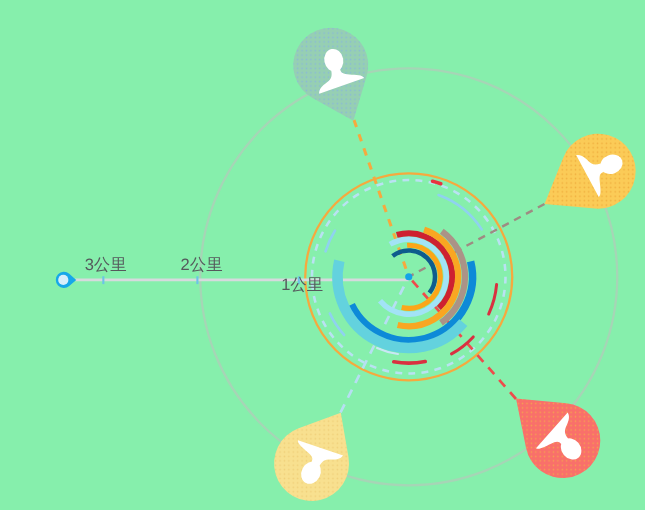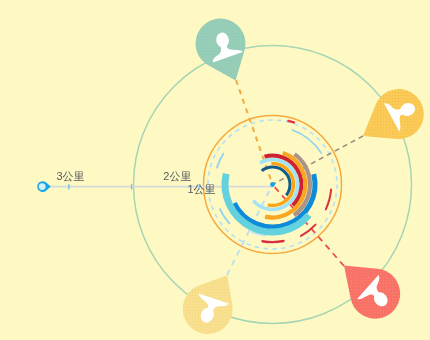--- a/index.html
+++ b/index.html
@@ -1,18 +1,18 @@
 <!DOCTYPE html>
 <html><head>
 <meta charset="utf-8">
 <style>
   html,body{margin:0;padding:0;}
   body{width:430px;height:340px;background:#fcfdfa;overflow:hidden;
        font-family:"Liberation Sans",sans-serif;}
-  #stage{position:relative;width:430px;height:340px;background:#fef9c3;text-decoration:underline;}
+  #stage{position:relative;width:430px;height:340px;background:#86efac;text-decoration:underline;}
   #scene{position:absolute;left:0;top:0;}
   .lbl{position:absolute;font-size:11px;color:#55595c;white-space:nowrap;
        transform:translate(-50%,-100%);font-family:"Liberation Sans",sans-serif;}
 </style>
 </head>
 <body>
 
 <div id="stage">
   <svg id="scene" width="430" height="340" viewBox="0 0 430 340">
       <circle cx="272.5" cy="184.5" r="139" fill="none" stroke="#a6d5b6" stroke-width="1.5"></circle>
@@ -88,15 +88,15 @@
       </g>
       <g>
         <path d="M 227.20 275.23 L 232.33 304.72 A 25 25 0 1 1 199.10 285.53 Z" fill="url(#dots3)"></path>
         <g transform="translate(209.14999999999998,311.6) rotate(207)" fill="#fff">
           <ellipse cx="0" cy="-4" rx="6.3" ry="7.6"></ellipse>
           <path d="M -3.0 2.6 C -3.0 7.0 -4.6 8.6 -8.6 10.3 C -12.4 12.0 -13.6 14.2 -13.8 16.0 L 17.6 11.4 C 17.0 9.2 12.6 8.4 8.4 7.3 C 4.2 6.2 3.0 5.4 3.0 2.6 Z"></path>
         </g>
       </g>
     </svg>
 <div class="lbl" style="left: 70.5px; top: 183.6px;">3公里</div>
-    <div class="lbl" style="left: 134.4px; top: 183.6px; margin-left: 43px;">2公里</div>
+    <div class="lbl" style="left: 134.4px; top: 183.6px;">2公里</div>
     <div class="lbl" style="left: 201.5px; top: 197px;">1公里</div>
   </div>
 
 </body></html>

